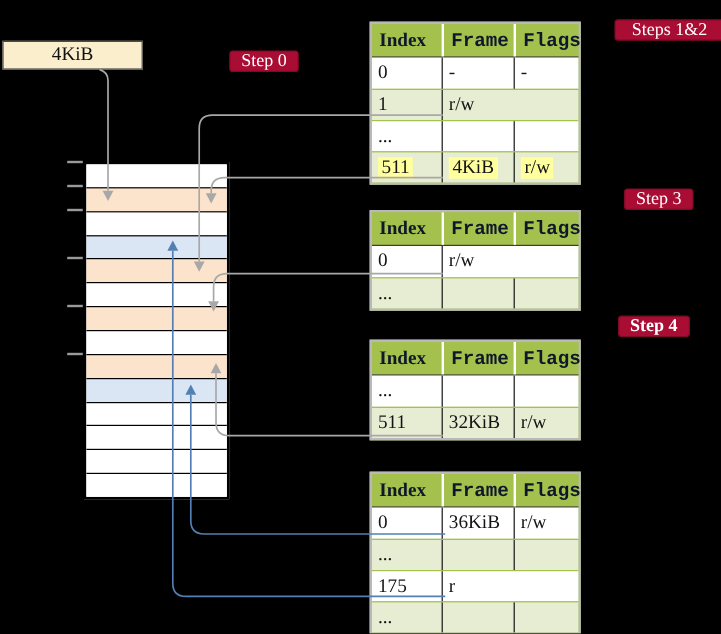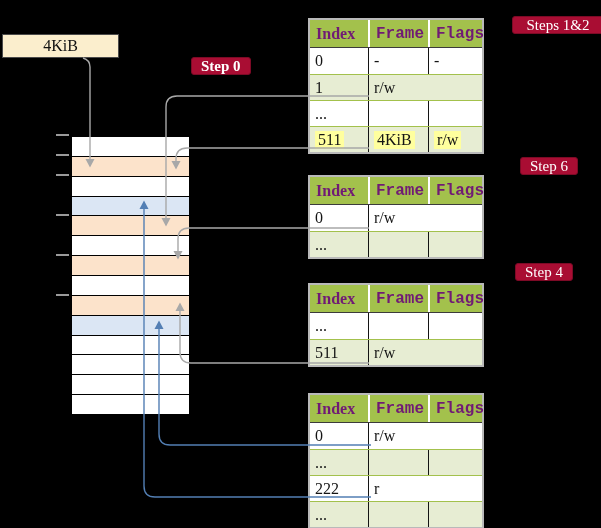--- a/index.html
+++ b/index.html
@@ -14,45 +14,45 @@
     background:var(--box_cream,#fbeecd);border:1px solid #4a4a4a;
     display:flex;align-items:center;justify-content:center;
     font-size:16px;color:#111;
   }
   
   .badge{
     position:absolute;height:18px;line-height:16px;padding:0 9px;box-sizing:border-box;
     background:var(--badge_red,#a90d33);border:1px solid #7d0a26;border-radius:3px;
     color:#fff;font-size:15px;white-space:nowrap;
   }
-  #badge-step0 {left:191px;top:57px;font-weight:bold;}
+  #badge-step0 {left:191px;top:42px;}
   #badge-steps12{left:512px;top:16px;min-width:92px;text-align:center;}
   #badge-step3 {left:520px;top:157px;}
-  #badge-step4 {left:515px;top:263px;}
+  #badge-step4 {left:515px;top:263px;font-weight:bold;}
   
   #memory{
     position:absolute;left:70px;top:135px;width:121px;height:281px;box-sizing:border-box;
     border:2px solid #000;background:#fff;display:flex;flex-direction:column;
   }
   .mem-row{flex:1;}
   .mem-row + .mem-row{border-top:1.6px solid #000;}
   .fill-white{background:#ffffff;}
   .fill-peach{background:var(--frame_peach,#fce3cb);}
   .fill-blue {background:var(--frame_blue,#dbe6f4);}
   .tick{position:absolute;left:56px;width:13px;height:2px;background:#9a9a9a;}
   
   .pt{
     position:absolute;left:308px;width:172px;
     border:2px solid #b9b9b9;background:var(--header_green,#a3c14c);
     box-shadow:inset 0 0 0 1px var(--header_green,#a3c14c);
   }
   #table-1{top:18px;} #table-2{top:175px;} #table-3{top:283px;} #table-4{top:393px;}
   .thead{
     display:grid;grid-template-columns:58px 60px 54px;height:28px;box-sizing:border-box;
-    background:var(--header_green,#a3c14c);color:#701a75;font-weight:bold;font-size:16px;
+    background:var(--header_green,#a3c14c);color:#0f172a;font-weight:bold;font-size:16px;
     border-bottom:1px solid #3b3b3b;
   }
   .th{display:flex;align-items:center;padding-left:6px;box-sizing:border-box;}
   .th + .th{border-left:2px solid #fff;font-family:Liberation Mono, monospace;}
   .tr{
     display:grid;grid-template-columns:58px 60px 54px;height:26px;box-sizing:border-box;
     background:#fff;
   }
   .tr + .tr{border-top:1.5px solid var(--header_green,#a3c14c);}
   .tr.shaded{background:var(--row_green,#e7edd3);}
@@ -71,21 +71,21 @@
 <body>
 
 <div id="canvas" style="--background: #000000; --badge_red: #a90d33; --header_green: #a3c14c; --row_green: #e7edd3; --highlight_yellow: #ffff9e; --frame_peach: #fce3cb; --frame_blue: #dbe6f4; --box_cream: #fbeecd; --arrow_gray: #a8a8a8; --arrow_blue: #537fb4;">
 
   <div id="frame-box">
     <span>4KiB</span>
   </div>
 
   <div class="badge" id="badge-steps12">Steps 1&amp;2</div>
   <div class="badge" id="badge-step0">Step 0</div>
-  <div class="badge" id="badge-step3">Step 6</div>
+  <div class="badge" id="badge-step3">Step 3</div>
   <div class="badge" id="badge-step4">Step 4</div>
 
   <div id="memory">
       <div class="mem-row fill-white"></div>
       <div class="mem-row fill-peach"></div>
       <div class="mem-row fill-white"></div>
       <div class="mem-row fill-blue"></div>
       <div class="mem-row fill-peach"></div>
       <div class="mem-row fill-white"></div>
       <div class="mem-row fill-peach"></div>
@@ -160,40 +160,42 @@
         <div class="th">Frame</div>
         <div class="th">Flags</div>
       </div>
       <div class="tr">
         <div class="td">...</div>
         <div class="td"></div>
         <div class="td"></div>
       </div>
       <div class="tr shaded">
         <div class="td">511</div>
+        <div class="td">32KiB</div>
         <div class="td">r/w</div>
       </div>
     </div>
   <div class="pt" id="table-4">
       <div class="thead">
         <div class="th">Index</div>
         <div class="th">Frame</div>
         <div class="th">Flags</div>
       </div>
       <div class="tr">
         <div class="td">0</div>
-        <div class="td">r/w</div>
-      </div>
-      <div class="tr shaded">
-        <div class="td">...</div>
-        <div class="td"></div>
-        <div class="td"></div>
-      </div>
-      <div class="tr">
-        <div class="td">222</div>
+        <div class="td">36KiB</div>
+        <div class="td">r/w</div>
+      </div>
+      <div class="tr shaded">
+        <div class="td">...</div>
+        <div class="td"></div>
+        <div class="td"></div>
+      </div>
+      <div class="tr">
+        <div class="td">175</div>
         <div class="td">r</div>
       </div>
       <div class="tr shaded">
         <div class="td">...</div>
         <div class="td"></div>
         <div class="td"></div>
       </div>
     </div>
 
   <svg id="arrows" width="601" height="528" viewBox="0 0 601 528">

